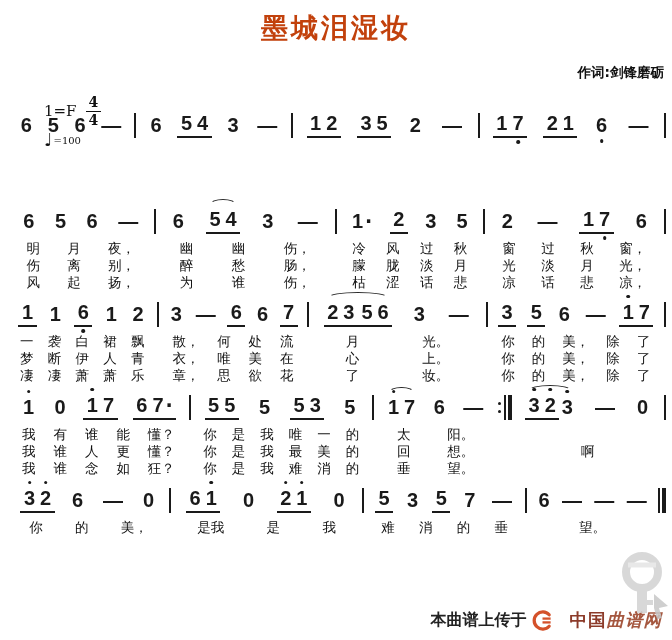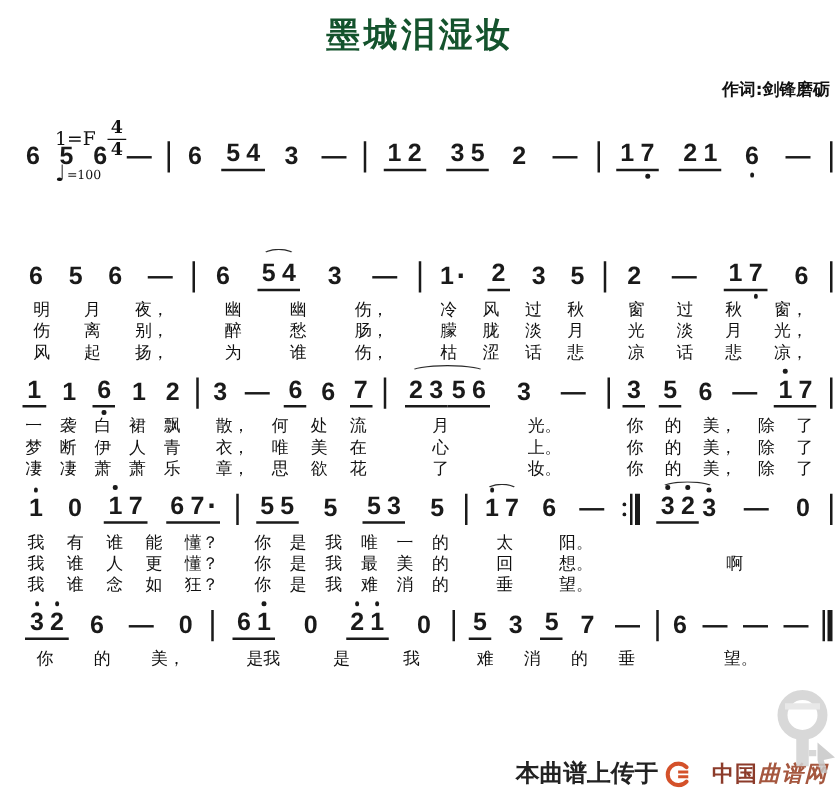--- a/index.html
+++ b/index.html
@@ -2,21 +2,21 @@
 <html><head>
 <meta charset="utf-8">
 <style>
   html,body{margin:0;padding:0;background:#ffffff;}
   body{width:672px;height:640px;position:relative;overflow:hidden;
        font-family:"DejaVu Sans",sans-serif;color:#1a1a1a;}
   .sheet{position:absolute;inset:0;background:#fff;}
 
   
   h1.title{position:absolute;top:10px;left:0;right:0;margin:0;text-align:center;
-    font-family:"DejaVu Serif",serif;font-size:27px;font-weight:600;letter-spacing:3px;color:#14532d;}
+    font-family:"DejaVu Serif",serif;font-size:27px;font-weight:600;letter-spacing:3px;color:#c2410c;}
   .keyblock{position:absolute;left:44px;top:64px;font-family:"DejaVu Serif",serif;font-size:15px;color:#111;margin-top:31px;}
   .keyrow{display:flex;align-items:center;gap:9px;}
   .frac{display:inline-flex;flex-direction:column;align-items:center;line-height:1.05;font-size:14px;font-weight:600;}
   .frac .top{border-bottom:1.2px solid #111;padding:0 3px 1px;}
   .frac .bot{padding-top:1px;}
   .temporow{margin-top:4px;display:flex;align-items:center;gap:1px;}
   .qnote{font-size:18px;line-height:1;}
   .tempoval{font-size:10px;}
 
   .credits{position:absolute;right:8px;top:62px;text-align:left;
@@ -50,21 +50,21 @@
   .bar .rdots{width:4px;height:100%;display:flex;flex-direction:column;justify-content:center;gap:5px;background:none;}
   .bar .rdots::before,.bar .rdots::after{content:'';width:3.4px;height:3.4px;border-radius:50%;background:#1a1a1a;}
 
   
   .lyr{display:flex;justify-content:space-around;align-items:flex-start;height:17px;
     font-size:13.5px;line-height:16px;color:#111;}
   .syl{white-space:nowrap;}
 
   
   .footer{position:absolute;right:10px;bottom:8px;display:flex;align-items:center;gap:5px;}
-  .footer .ftext{font-size:19px;font-weight:700;color:#222;}
+  .footer .ftext{font-size:16px;font-weight:700;color:#222;}
   .logo{display:inline-flex;width:21px;height:21px;}
   .site{font-size:17.5px;font-weight:700;font-style:italic;letter-spacing:1px;}
   .site .cn{color:#8c3b2a;font-style:normal;padding-left:12px;}
   .site .rest{color:#a5573f;}
 
   .watermark{position:absolute;right:2px;top:548px;width:58px;height:78px;opacity:.85;}
 </style>
 </head>
 <body>
 

